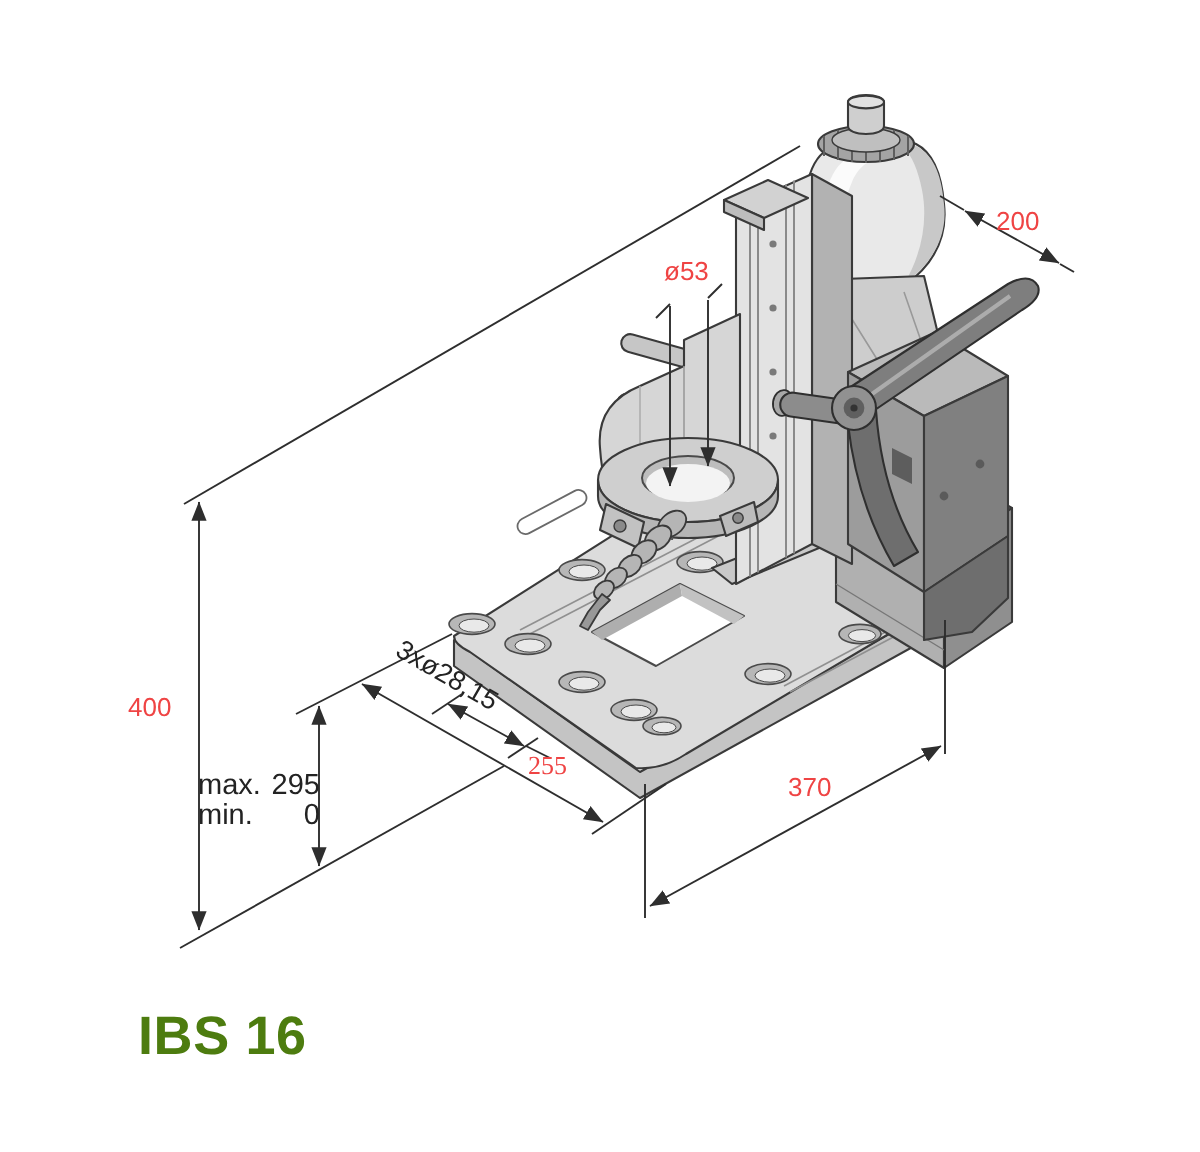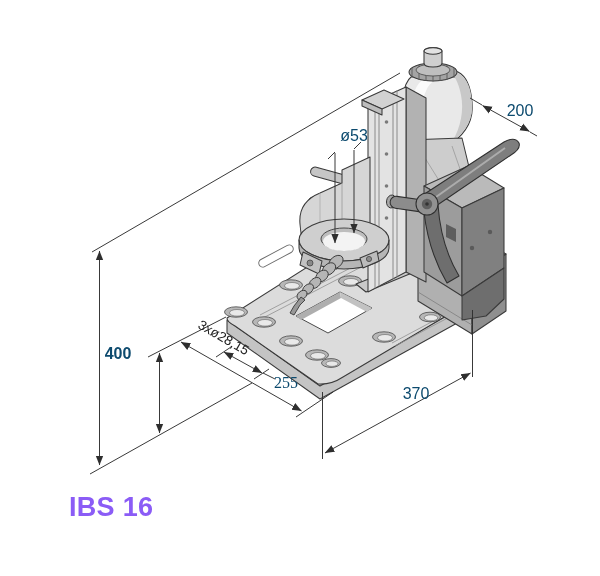--- a/index.html
+++ b/index.html
@@ -2,34 +2,34 @@
 <html><head>
 <meta charset="utf-8">
 <style>
   html,body{margin:0;padding:0;background:#ffffff;}
   .canvas{
     position:relative;width:600px;height:576px;background:#ffffff;overflow:hidden;
     font-family:"Liberation Sans",sans-serif;color:#232323;
   }
   .canvas svg{position:absolute;left:0;top:0;}
   .dim{
-    position:absolute;font-size:16px;line-height:16px;color:#0c4a6e;
-    white-space:nowrap;text-align:center;
+    position:absolute;font-size:13px;line-height:16px;color:#ef4444;
+    white-space:nowrap;
   }
   .dim-rot{
     position:absolute;font-size:13.5px;color:#232323;white-space:nowrap;
     transform:rotate(30deg);transform-origin:0 0;
   }
   .stroke-block{
     position:absolute;left:99px;top:386px;width:61px;font-size:14.5px;line-height:15px;
   }
   .stroke-row{display:flex;justify-content:space-between;}
   .model{
-    position:absolute;left:69px;top:492px;font-size:27px;font-weight:bold;
-    letter-spacing:0.3px;color:#8b5cf6;white-space:nowrap;
+    position:absolute;left:69px;top:503px;font-size:27px;font-weight:bold;
+    letter-spacing:0.3px;color:#4d7c0f;white-space:nowrap;
   }
 </style>
 </head>
 <body>
 
 <div class="canvas">
 
 <svg width="600" height="576" viewBox="0 0 600 576">
   <defs>
     <marker id="arw" viewBox="0 0 10 10" refX="9.4" refY="5" markerWidth="10" markerHeight="10" orient="auto-start-reverse" markerUnits="userSpaceOnUse">
@@ -231,22 +231,32 @@
     <line x1="354" y1="150" x2="354" y2="233" marker-end="url(#arw)"></line>
     <path d="M328,159 L335,152"></path>
     <path d="M354,149 L361,142"></path>
   </g>
 </svg>
 
   <div class="dim" style="left:498px;top:103px;width:44px;">200</div>
 
   <div class="dim" style="left:332px;top:128px;width:44px;">ø53</div>
 
-  <div class="dim" style="left:96px;top:346px;width:44px;font-weight:bold;">400</div>
-
+  <div class="dim" style="left:64px;top:346px;width:44px;">400</div>
+
+  <div class="stroke-block">
+    <div class="stroke-row">
+      <span>max.</span>
+      <span>295</span>
+    </div>
+    <div class="stroke-row">
+      <span>min.</span>
+      <span>0</span>
+    </div>
+  </div>
 
   <div class="dim-rot" style="left:203px;top:317px;">3xø28,15</div>
 
   <div class="dim" style="left:264px;top:375px;width:44px;font-family:Liberation Serif, serif;">255</div>
 
   <div class="dim" style="left:394px;top:386px;width:44px;">370</div>
 
   <div class="model">IBS 16</div>
 
 </div>

